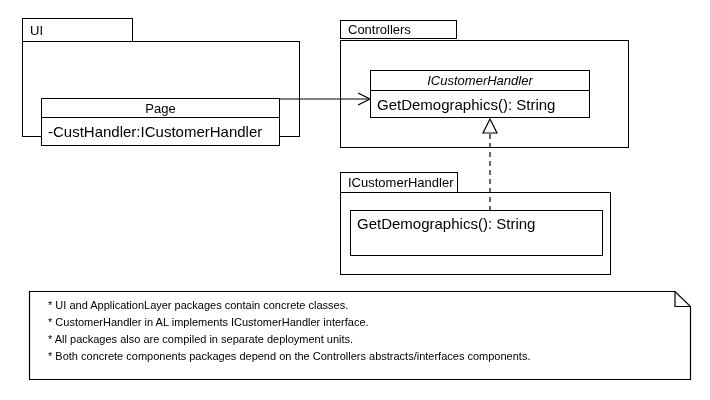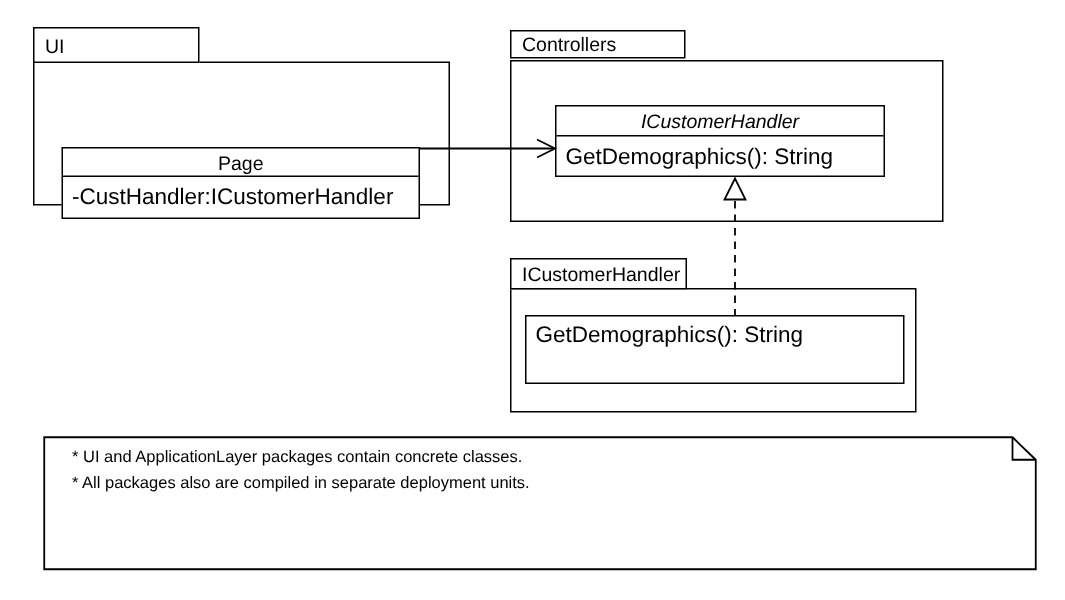--- a/index.html
+++ b/index.html
@@ -122,16 +122,18 @@
     </g>
 
     <g>
       <path d="M29.5,291.5 H675 L690.5,306.5 V379.5 H29.5 Z" fill="#fff" stroke="#000" stroke-width="1.2"></path>
       <path d="M675,291.5 V306.5 H690.5" fill="none" stroke="#000" stroke-width="1.2"></path>
     </g>
   </svg>
 
   <div class="note-text">
     <div>* UI and ApplicationLayer packages contain concrete classes.</div>
+    <div>* CustomerHandler in AL implements ICustomerHandler interface.</div>
     <div>* All packages also are compiled in separate deployment units.</div>
+    <div>* Both concrete components packages depend on the Controllers abstracts/interfaces components.</div>
   </div>
 
 </div>
 
 </body></html>

